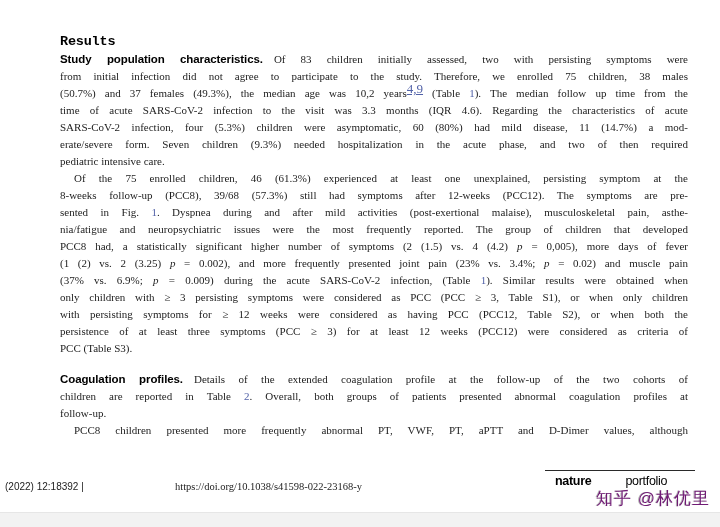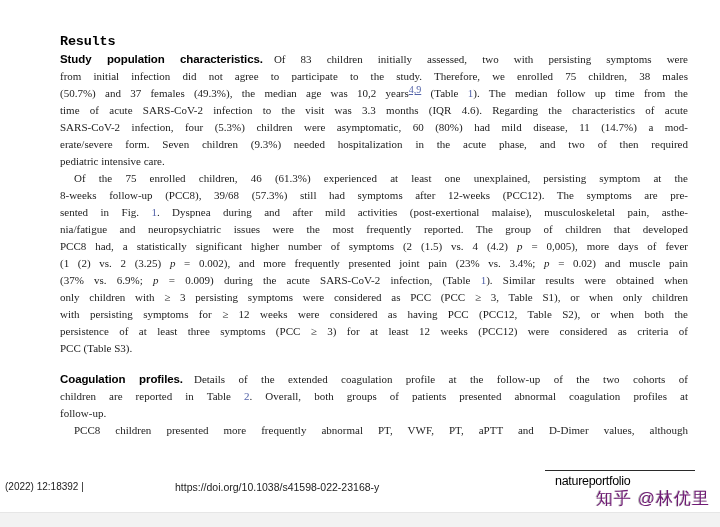--- a/index.html
+++ b/index.html
@@ -19,40 +19,40 @@
     font-size:11px; line-height:17px; height:17px; color:#1c1c1c;
     text-align:justify; text-align-last:justify; overflow:hidden;
   }
   .ln.end { text-align-last:left; }
   .ln.ind { padding-left:14px; }
   .h {
     font-family:"Liberation Sans", sans-serif; font-weight:bold;
     font-size:11.5px; color:#000; margin-right:11px; letter-spacing:-0.1px;
   }
   .link { color:#5262a8; }
-  sup.sup { color:#5262a8; font-size:10px; line-height:0; vertical-align:4px;text-decoration:underline; }
+  sup.sup { color:#5262a8; font-size:13px; line-height:0; vertical-align:4px;text-decoration:underline; }
   .i { font-style:italic; }
 
   .footer-rule { position:absolute; left:545px; top:470px; width:150px; height:1px; background:#2a2a2a; }
   .cite {
     position:absolute; left:5px; top:481px;
     font-family:"Liberation Sans", sans-serif; font-size:10px; color:#222;
   }
   .doi {
     position:absolute; left:175px; top:481px;
-    font-family:Liberation Sans, sans-serif; font-size:10.5px; color:#222;
+    font-family:Liberation Serif, serif; font-size:10.5px; color:#222;
     text-decoration:none; cursor:pointer;
   }
   .logo {
     position:absolute; left:555px; top:474px;
     font-family:"Liberation Sans", sans-serif; font-size:12.5px; color:#000;
     letter-spacing:-0.3px;
   }
-  .logo .lb { font-weight:normal; }
-  .logo .lr { font-weight:normal; }
+  .logo .lb { font-weight:bold; }
+  .logo .lr { font-weight:normal;padding-left:34px; }
   .watermark {
     position:absolute; right:10px; top:487px;
     font-family:"Liberation Sans", sans-serif; font-size:17px;
     color:#701a75; text-shadow:1px 1px 0 #ffffff, -1px 0 0 #b5b5b5;
     letter-spacing:1px;
   }
   .bottom-strip {
     position:absolute; left:0; bottom:0; width:720px; height:14px;
     background:#f2f2f2; border-top:1px solid #e6e6e6;
   }

